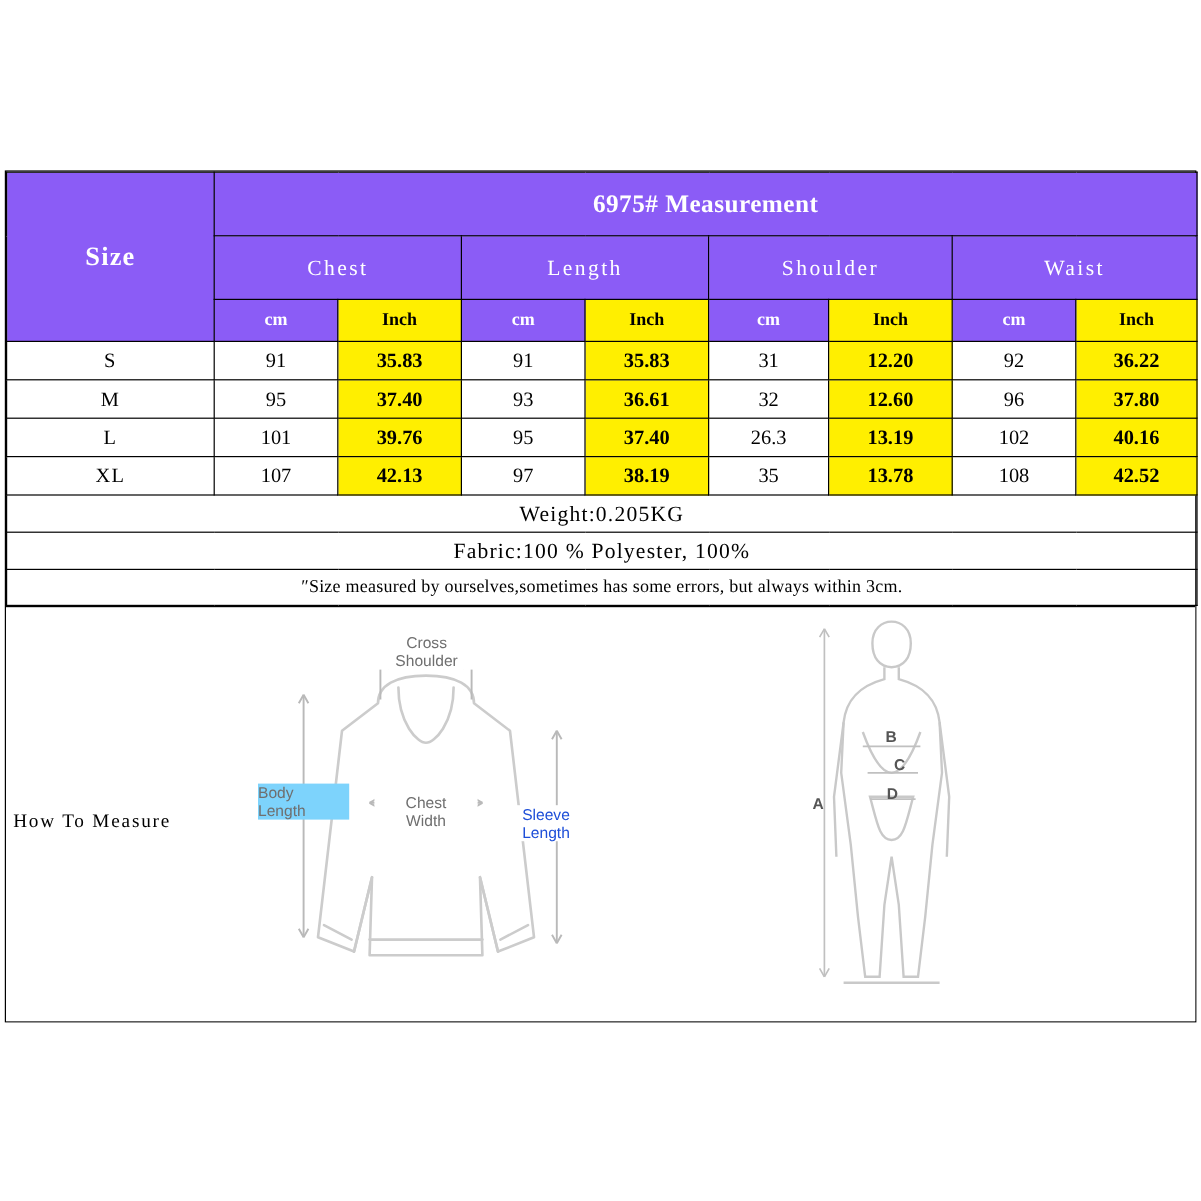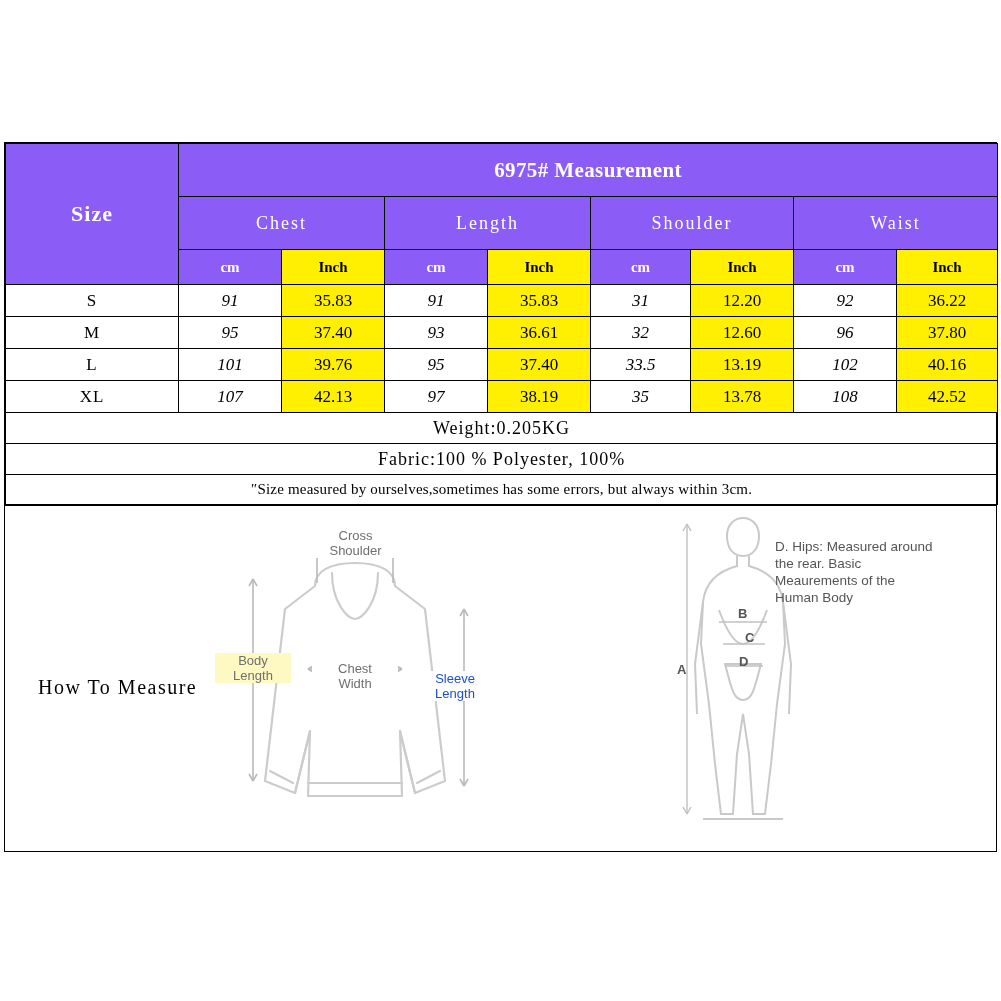--- a/index.html
+++ b/index.html
@@ -45,22 +45,22 @@
   }
   .grp-cell{
     height:52px;
     font-size:18px;
     letter-spacing:2px;
   }
   .unit-row td{height:34px;font-size:15px;}
   .unit-row td.cm{font-weight:bold;}
   .data-row td{height:31px;font-size:17px;}
   .data-row td.sz{font-size:17px;letter-spacing:1px;}
-  .data-row td.val{font-weight:normal;font-style:italic;}
-  .data-row td.inch{font-weight:normal;font-size:17px;}
+  .data-row td.val{font-weight:normal;}
+  .data-row td.inch{font-weight:bold;font-size:17px;}
   .full-row td{
     height:30px;
     font-size:18px;
     letter-spacing:1px;
     text-align:center;
   }
   .note-row td{
     height:29px;
     font-size:15px;
     text-align:left;
@@ -69,24 +69,23 @@
   }
   .howto{
     position:relative;
     height:345px;
     border-top:1px solid #000;
     background:#fff;
   }
   .howto-label{
     position:absolute;
     left:6px; top:170px;
-    font-size:20px;
+    font-size:16px;
     letter-spacing:1.5px;
     font-family:"Liberation Serif", serif;
-    margin-left:27px;
   }
   .fig1{position:absolute;left:215px;top:25px;width:270px;height:300px;}
   .fig2{position:absolute;left:670px;top:8px;width:255px;height:320px;}
   .desc{
     position:absolute;
     left:770px; top:32px; width:160px;
     font-family:"Liberation Sans", sans-serif;
     font-size:13.5px;
     line-height:17px;
     color:#555;
@@ -157,21 +156,21 @@
           <td class="ylw inch">12.60</td>
           <td class="val">96</td>
           <td class="ylw inch">37.80</td>
         </tr>
         <tr class="data-row">
           <td class="sz">L</td>
           <td class="val">101</td>
           <td class="ylw inch">39.76</td>
           <td class="val">95</td>
           <td class="ylw inch">37.40</td>
-          <td class="val">33.5</td>
+          <td class="val">26.3</td>
           <td class="ylw inch">13.19</td>
           <td class="val">102</td>
           <td class="ylw inch">40.16</td>
         </tr>
         <tr class="data-row">
           <td class="sz">XL</td>
           <td class="val">107</td>
           <td class="ylw inch">42.13</td>
           <td class="val">97</td>
           <td class="ylw inch">38.19</td>
@@ -231,21 +230,21 @@
           <path d="M88,138 l7,-4 M88,138 l7,4 M182,138 l-7,-4 M182,138 l-7,4"></path>
         </g>
         <g font-family="Liberation Sans, sans-serif" font-size="13" fill="#6f6f6f" text-anchor="middle">
           <text x="135" y="6">Cross</text>
           <text x="135" y="20" style="display:none"></text>
         </g>
 
       </svg>
       <div style="position:absolute;left:215px;top:25px;width:270px;height:300px;pointer-events:none;">
         <div style="position:absolute;left:78px;top:-3px;width:115px;text-align:center;font-family:'Liberation Sans',sans-serif;font-size:13px;color:#6f6f6f;line-height:15px;background:#fff;">Cross<br>Shoulder</div>
-        <div style="position:absolute;left:-5px;top:122px;width:76px;text-align:center;font-family:'Liberation Sans',sans-serif;font-size:13px;color:#6f6f6f;line-height:15px;background:#fef9c3;">Body<br>Length</div>
+        <div style="position:absolute;left:-5px;top:122px;width:76px;font-family:'Liberation Sans',sans-serif;font-size:13px;color:#6f6f6f;line-height:15px;background:#7dd3fc;">Body<br>Length</div>
         <div style="position:absolute;left:92px;top:130px;width:86px;text-align:center;font-family:'Liberation Sans',sans-serif;font-size:13px;color:#6f6f6f;line-height:15px;background:#fff;">Chest<br>Width</div>
         <div style="position:absolute;left:200px;top:140px;width:70px;text-align:center;font-family:'Liberation Sans',sans-serif;font-size:13px;color:#1d4ed8;line-height:15px;background:#fff;">Sleeve<br>Length</div>
       </div>
 
       <svg class="fig2 fig-svg" viewBox="0 0 255 320">
         <g fill="none" stroke="#c9c9c9" stroke-width="2">
 
           <path d="M52,22 C52,10 60,4 68,4 C76,4 84,10 84,22 C84,34 78,42 68,42 C58,42 52,34 52,22 Z"></path>
 
           <path d="M62,42 L62,52 C40,58 30,70 28,88 L26,130 L34,190
@@ -269,18 +268,17 @@
         </g>
         <g font-family="Liberation Sans, sans-serif" font-size="13" fill="#555" font-weight="bold">
           <text x="2" y="160">A</text>
           <text x="63" y="104">B</text>
           <text x="70" y="128">C</text>
           <text x="64" y="152">D</text>
         </g>
       </svg>
 
       <div class="desc">
-        <p>D. Hips: Measured around the rear. Basic Meaurements of the Human Body</p>
       </div>
     </div>
 
   </div>
 </div>
 
 </body></html>

